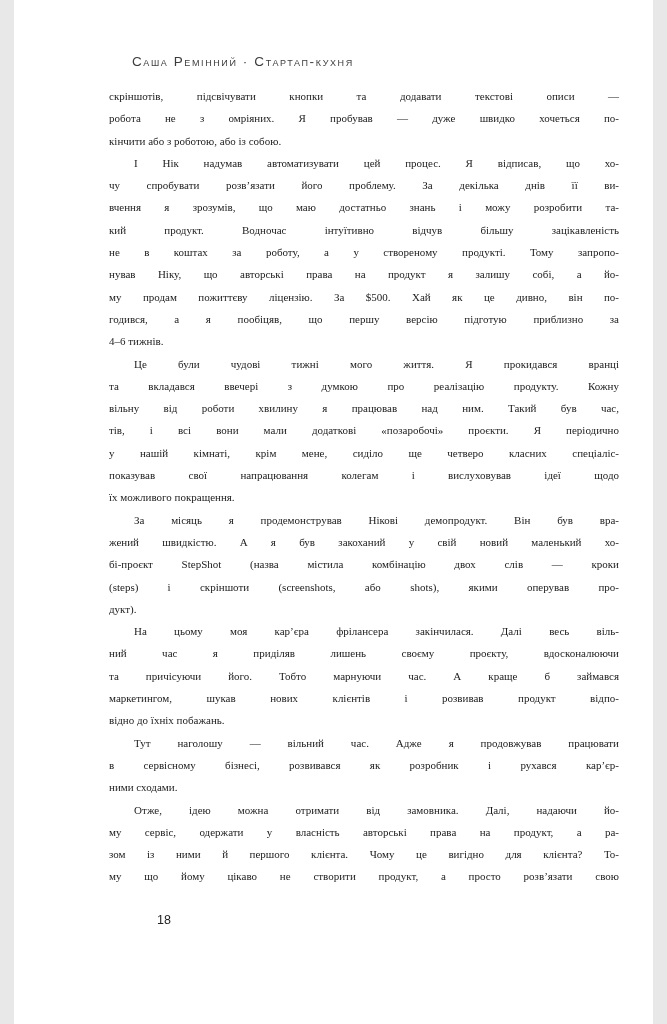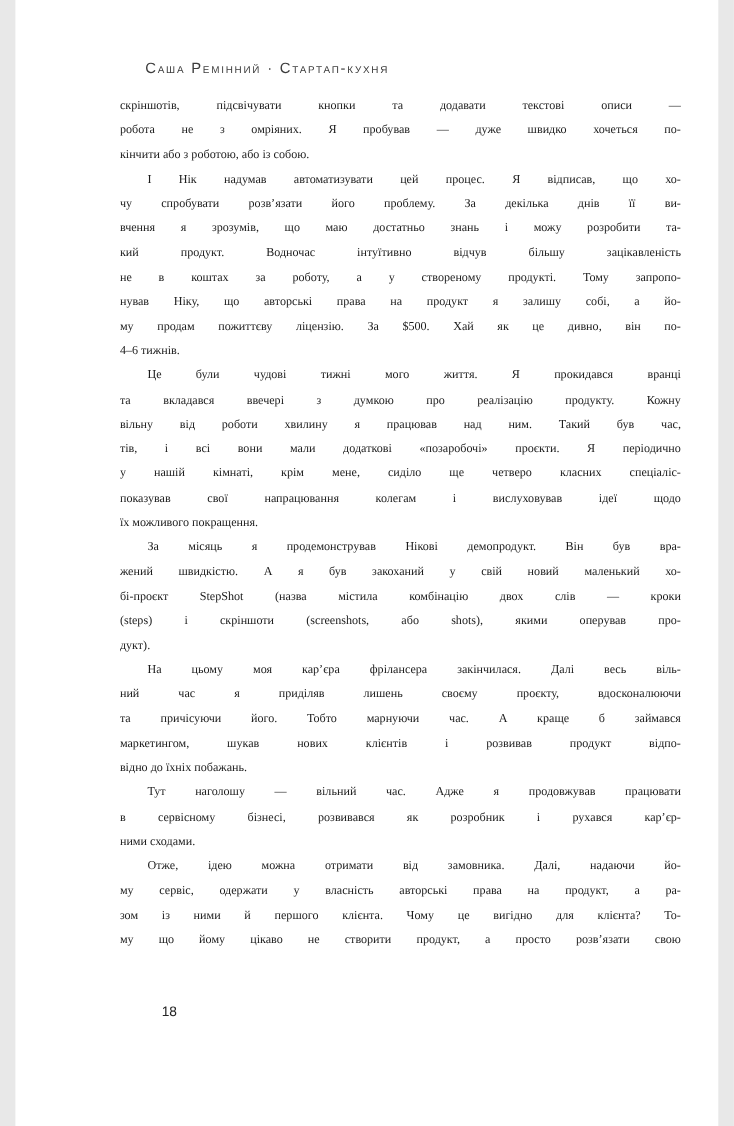--- a/index.html
+++ b/index.html
@@ -45,21 +45,21 @@
   }
   .line {
     text-align: justify;
     text-align-last: justify;
   }
   .line.last {
     text-align-last: left;
   }
   .page-number {
     position: absolute;
-    left: 133px;
+    left: 143px;
     top: 913px;
     font-family: "Liberation Sans", sans-serif;
     font-size: 12.5px;
     color: #242424;
   }
 </style>
 </head>
 <body>
 
 <div class="page">
@@ -72,20 +72,21 @@
         <div class="line last">кінчити або з роботою, або із собою.</div>
       </div>
       <div class="para indent">
         <div class="line">І Нік надумав автоматизувати цей процес. Я відписав, що хо-</div>
         <div class="line">чу спробувати розв’язати його проблему. За декілька днів її ви-</div>
         <div class="line">вчення я зрозумів, що маю достатньо знань і можу розробити та-</div>
         <div class="line">кий продукт. Водночас інтуїтивно відчув більшу зацікавленість</div>
         <div class="line">не в коштах за роботу, а у створеному продукті. Тому запропо-</div>
         <div class="line">нував Ніку, що авторські права на продукт я залишу собі, а йо-</div>
         <div class="line">му продам пожиттєву ліцензію. За $500. Хай як це дивно, він по-</div>
+        <div class="line">годився, а я пообіцяв, що першу версію підготую приблизно за</div>
         <div class="line last">4–6 тижнів.</div>
       </div>
       <div class="para indent">
         <div class="line">Це були чудові тижні мого життя. Я прокидався вранці</div>
         <div class="line">та вкладався ввечері з думкою про реалізацію продукту. Кожну</div>
         <div class="line">вільну від роботи хвилину я працював над ним. Такий був час,</div>
         <div class="line">тів, і всі вони мали додаткові «позаробочі» проєкти. Я періодично</div>
         <div class="line">у нашій кімнаті, крім мене, сиділо ще четверо класних спеціаліс-</div>
         <div class="line">показував свої напрацювання колегам і вислуховував ідеї щодо</div>
         <div class="line last">їх можливого покращення.</div>

